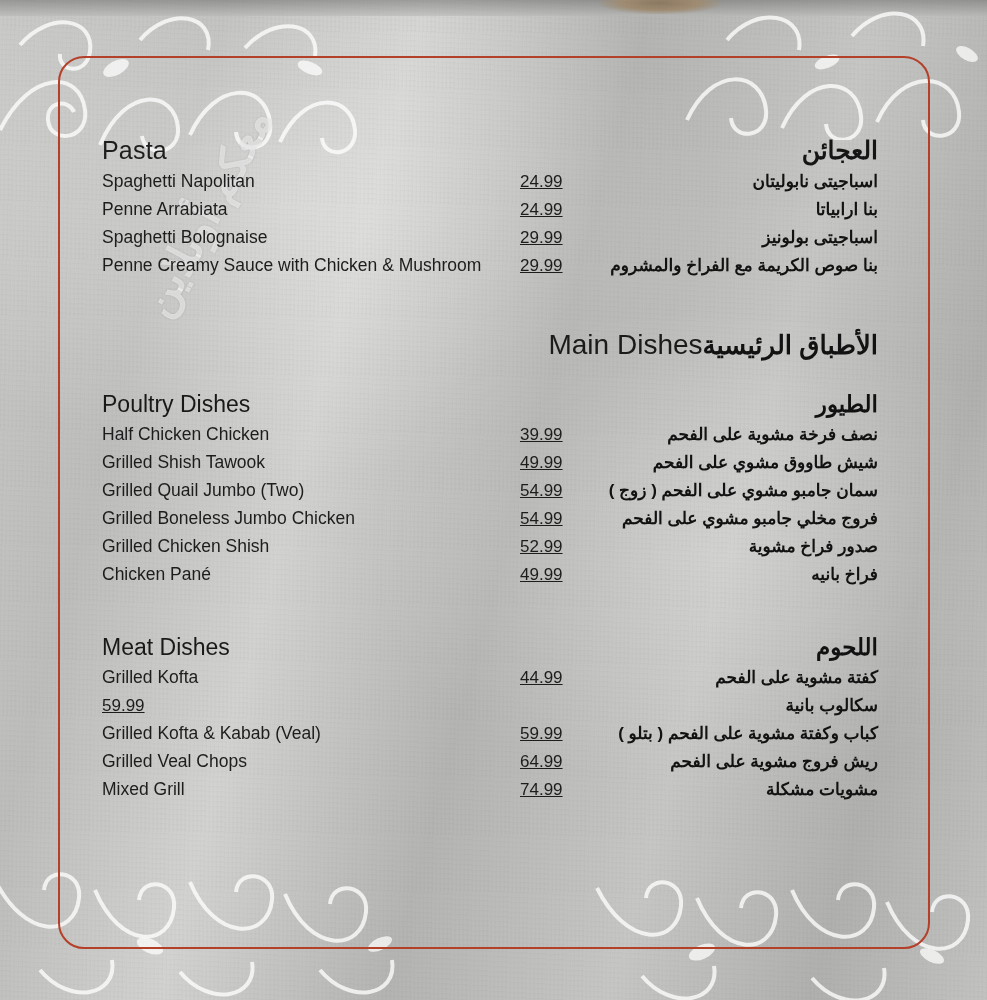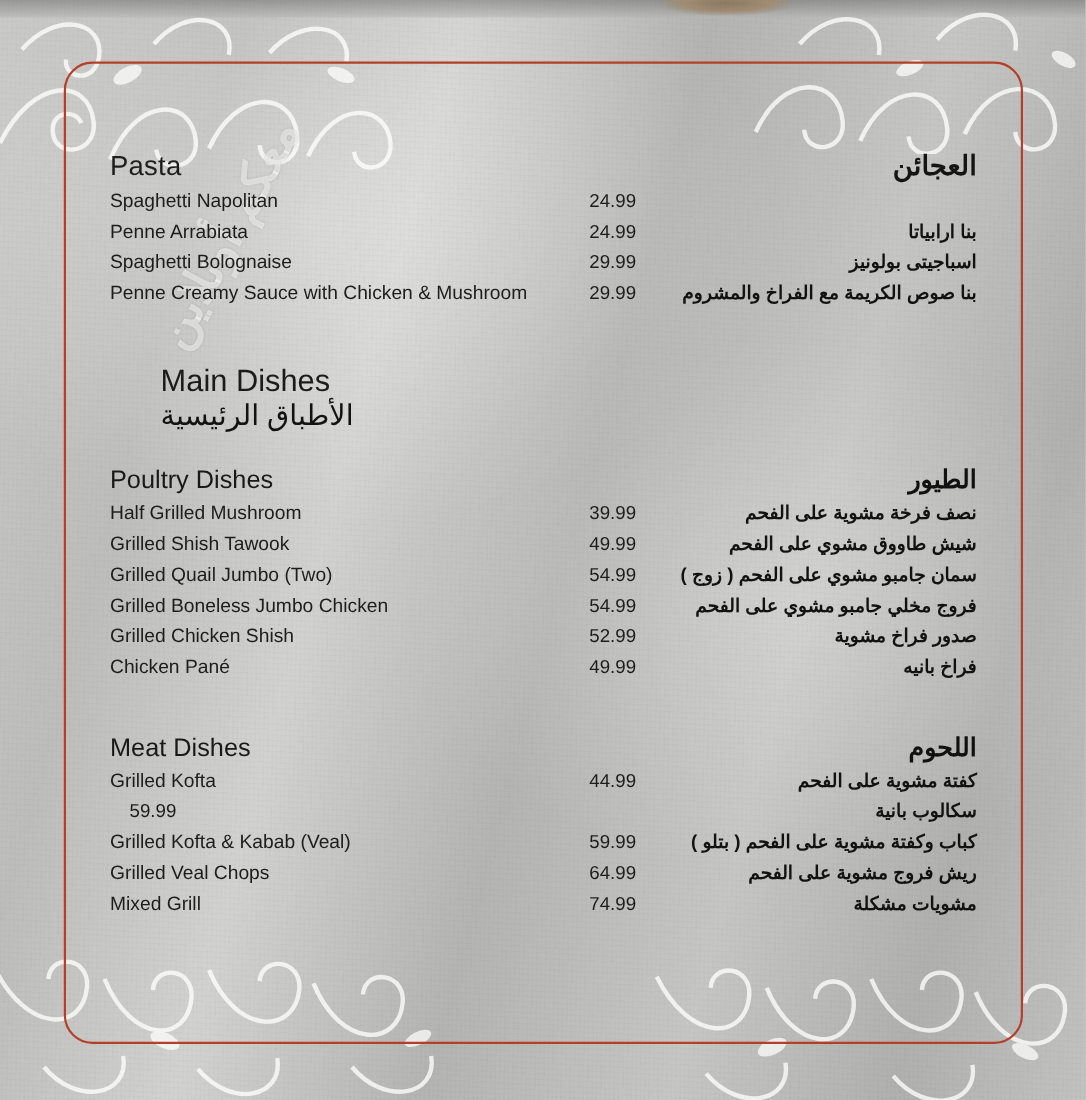--- a/index.html
+++ b/index.html
@@ -67,26 +67,26 @@
     top: 56px;
     width: 872px;
     height: 893px;
     border: 2px solid #b4402a;
     border-radius: 26px;
     box-sizing: border-box;
   }
 
   #content {
     position: absolute;
-    left: 58px;
+    left: 48px;
     top: 56px;
     width: 872px;
     height: 893px;
     box-sizing: border-box;
-    padding: 80px 42px 0 42px;
+    padding: 80px 42px 0 54px;
   }
 
   .section {
     margin-bottom: 0;
   }
 
   .section-head {
     display: flex;
     justify-content: space-between;
     align-items: baseline;
@@ -103,29 +103,28 @@
     direction: rtl;
     color: #151515;
   }
 
   .big-head {
     display: flex;
     justify-content: flex-end;
     align-items: baseline;
     margin: 46px 0 30px 0;
     padding-left: 46px;
-    flex-direction: column;
   }
   .big-head .en {
     font-size: 28px;
     color: #1b1b1b;
   }
   .big-head .ar {
     font-size: 26px;
-    font-weight: normal;
+    font-weight: bold;
     direction: rtl;
     color: #121212;
   }
 
   .items {
     margin-top: 6px;
   }
   .row {
     display: flex;
     align-items: baseline;
@@ -134,21 +133,22 @@
   }
   .row .en {
     width: 418px;
     font-size: 17.5px;
     white-space: nowrap;
     overflow: visible;
   }
   .row .price {
     width: 78px;
     font-size: 17px;
-    text-align: center;
+    text-align: left;
+    text-decoration: underline;
   }
   .row .ar {
     flex: 1;
     text-align: right;
     direction: rtl;
     font-size: 17px;
     font-weight: bold;
     color: #121212;
     white-space: nowrap;
   }
@@ -269,20 +269,21 @@
 
     <div class="section">
       <div class="section-head">
         <div class="en">Pasta</div>
         <div class="ar">العجائن</div>
       </div>
       <div class="items">
         <div class="row">
           <div class="en">Spaghetti Napolitan</div>
           <div class="price">24.99</div>
+          <div class="ar">اسباجيتى نابوليتان</div>
         </div>
         <div class="row">
           <div class="en">Penne Arrabiata</div>
           <div class="price">24.99</div>
           <div class="ar">بنا ارابياتا</div>
         </div>
         <div class="row">
           <div class="en">Spaghetti Bolognaise</div>
           <div class="price">29.99</div>
           <div class="ar">اسباجيتى بولونيز</div>
@@ -300,21 +301,21 @@
       <div class="ar">الأطباق الرئيسية</div>
     </div>
 
     <div class="section">
       <div class="sub-head">
         <div class="en">Poultry Dishes</div>
         <div class="ar">الطيور</div>
       </div>
       <div class="items">
         <div class="row">
-          <div class="en">Half Grilled Mushroom</div>
+          <div class="en">Half Chicken Chicken</div>
           <div class="price">39.99</div>
           <div class="ar">نصف فرخة مشوية على الفحم</div>
         </div>
         <div class="row">
           <div class="en">Grilled Shish Tawook</div>
           <div class="price">49.99</div>
           <div class="ar">شيش طاووق مشوي على الفحم</div>
         </div>
         <div class="row">
           <div class="en">Grilled Quail Jumbo (Two)</div>

